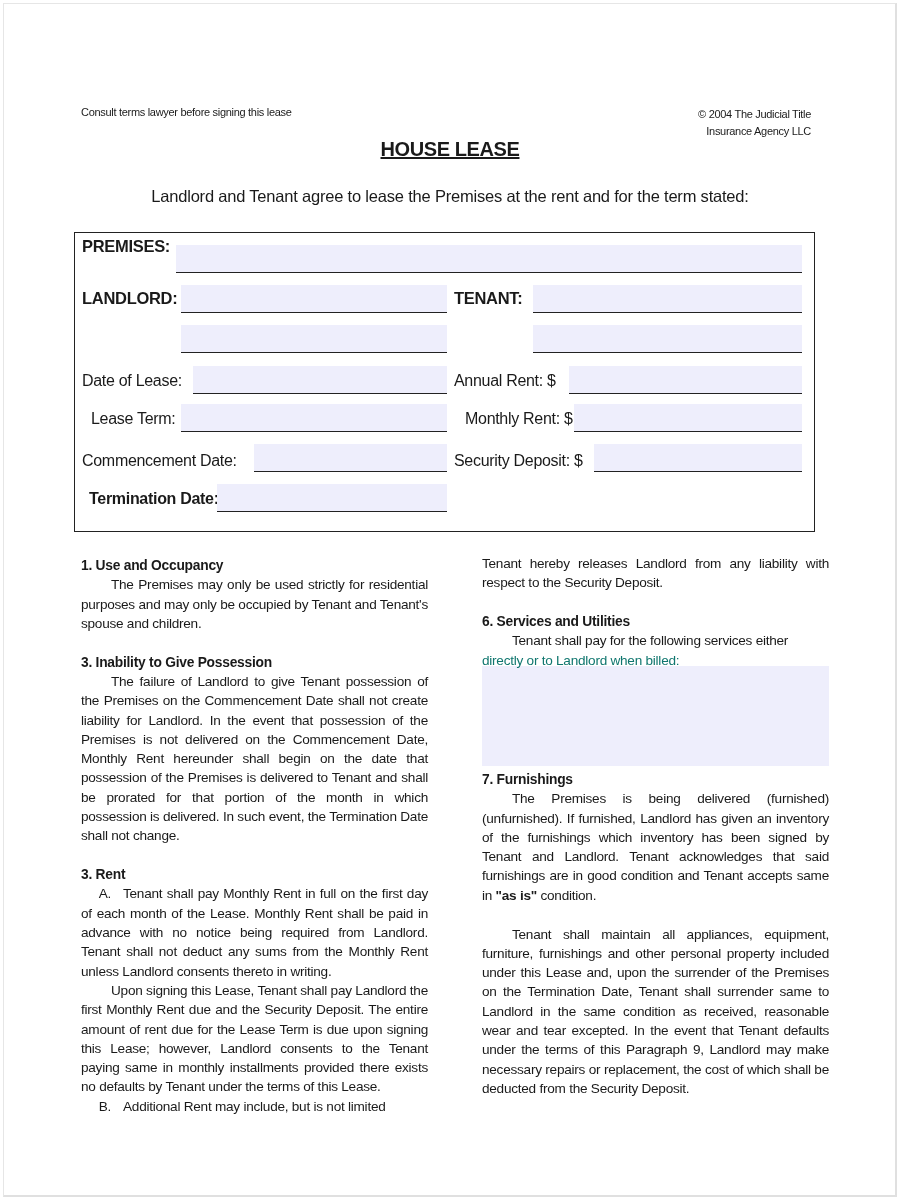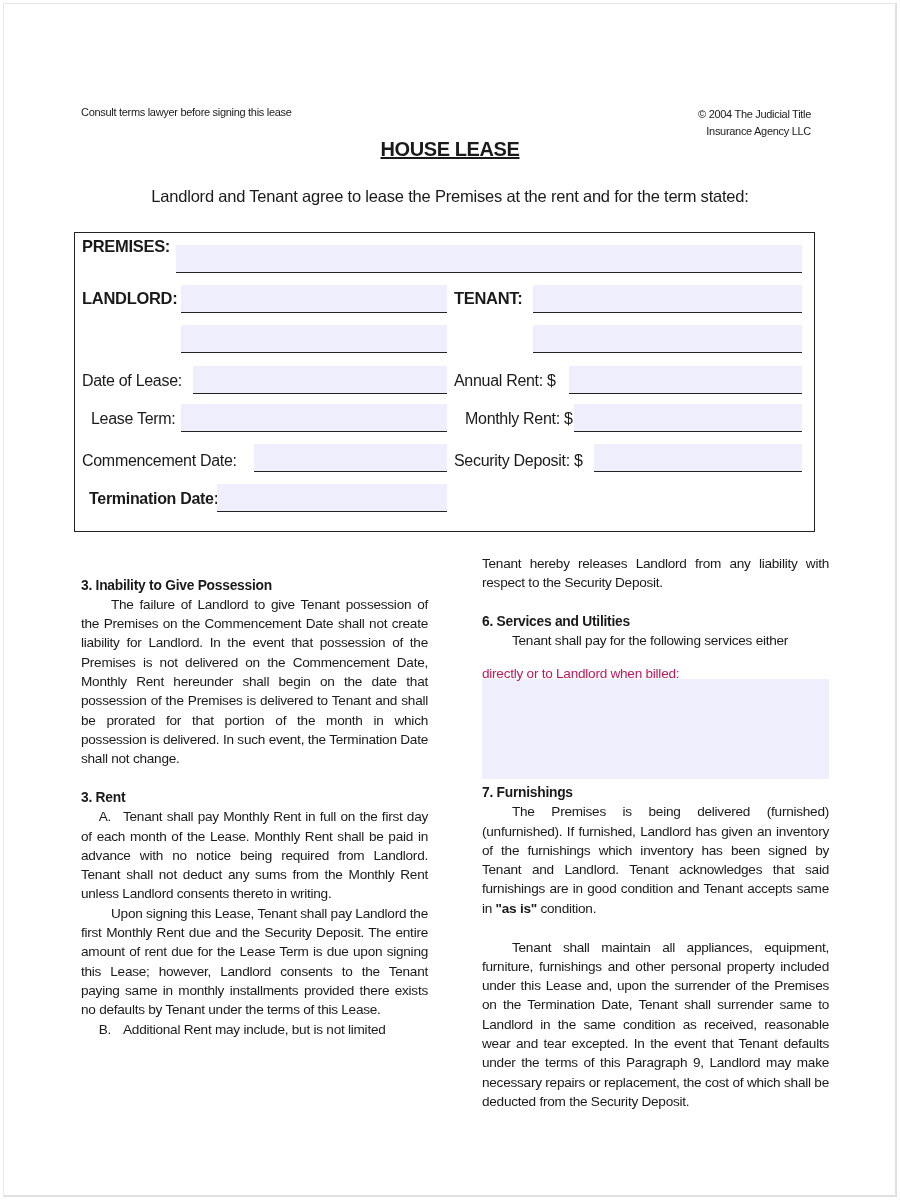--- a/index.html
+++ b/index.html
@@ -31,21 +31,21 @@
   .col { position: absolute; width: 347px; font-size: 13.6px; line-height: 19.3px; letter-spacing: -0.25px; }
   .col-left { left: 81px; top: 556px; }
   .col-right { left: 482px; top: 554px; }
   .sec-h { font-weight: bold; font-size: 13.8px; }
   .para { text-align: justify; text-indent: 30px; }
   .para.noindent { text-indent: 0; }
   .gap { height: 19.5px; }
   .sub-item { text-align: justify; }
   .sub-item .sub-letter { display: inline-block; width: 30px; text-align: right; margin-right: 12px; }
   .services-box { background: #eeeefc; height: 100px; margin-top: -4px; margin-bottom: 4px; }
-  .gray-text { color: #be185d; margin-top: 13px; }
+  .gray-text { color: #0f766e; }
   .cut { height: 8px; overflow: hidden; color: #999; font-size: 13.6px; line-height: 19px; }
 </style>
 </head>
 <body>
 
 <div class="page-frame"></div>
 
 <div class="hdr-left">Consult terms lawyer before signing this lease</div>
 <div class="hdr-right">
   <div>© 2004 The Judicial Title</div>
@@ -85,20 +85,22 @@
 
   <div class="lbl" style="left:358px; top:177px;margin-left:32px;">Monthly Rent: $</div>
   <div class="field" style="left:499px; top:171px; width:228px;"></div>
 
   <div class="lbl" style="left:379px; top:219px;">Security Deposit: $</div>
   <div class="field" style="left:519px; top:211px; width:208px;"></div>
 </div>
 
 <div class="col col-left">
   <div>
+    <div class="sec-h">1.  Use and Occupancy</div>
+    <div class="para">The Premises may only be used strictly for residential purposes and may only be occupied by Tenant and Tenant's spouse and children.</div>
   </div>
   <div class="gap"></div>
   <div>
     <div class="sec-h">3.  Inability to Give Possession</div>
     <div class="para">The failure of Landlord to give Tenant possession of the Premises on the Commencement Date shall not create liability for Landlord.  In the event that possession of the Premises is not delivered on the Commencement Date, Monthly Rent hereunder shall begin on the date that possession of the Premises is delivered to Tenant and shall be prorated for that portion of the month in which possession is delivered.  In such event, the Termination Date shall not change.</div>
   </div>
   <div class="gap"></div>
   <div>
     <div class="sec-h">3.  Rent</div>
     <div class="sub-item">

